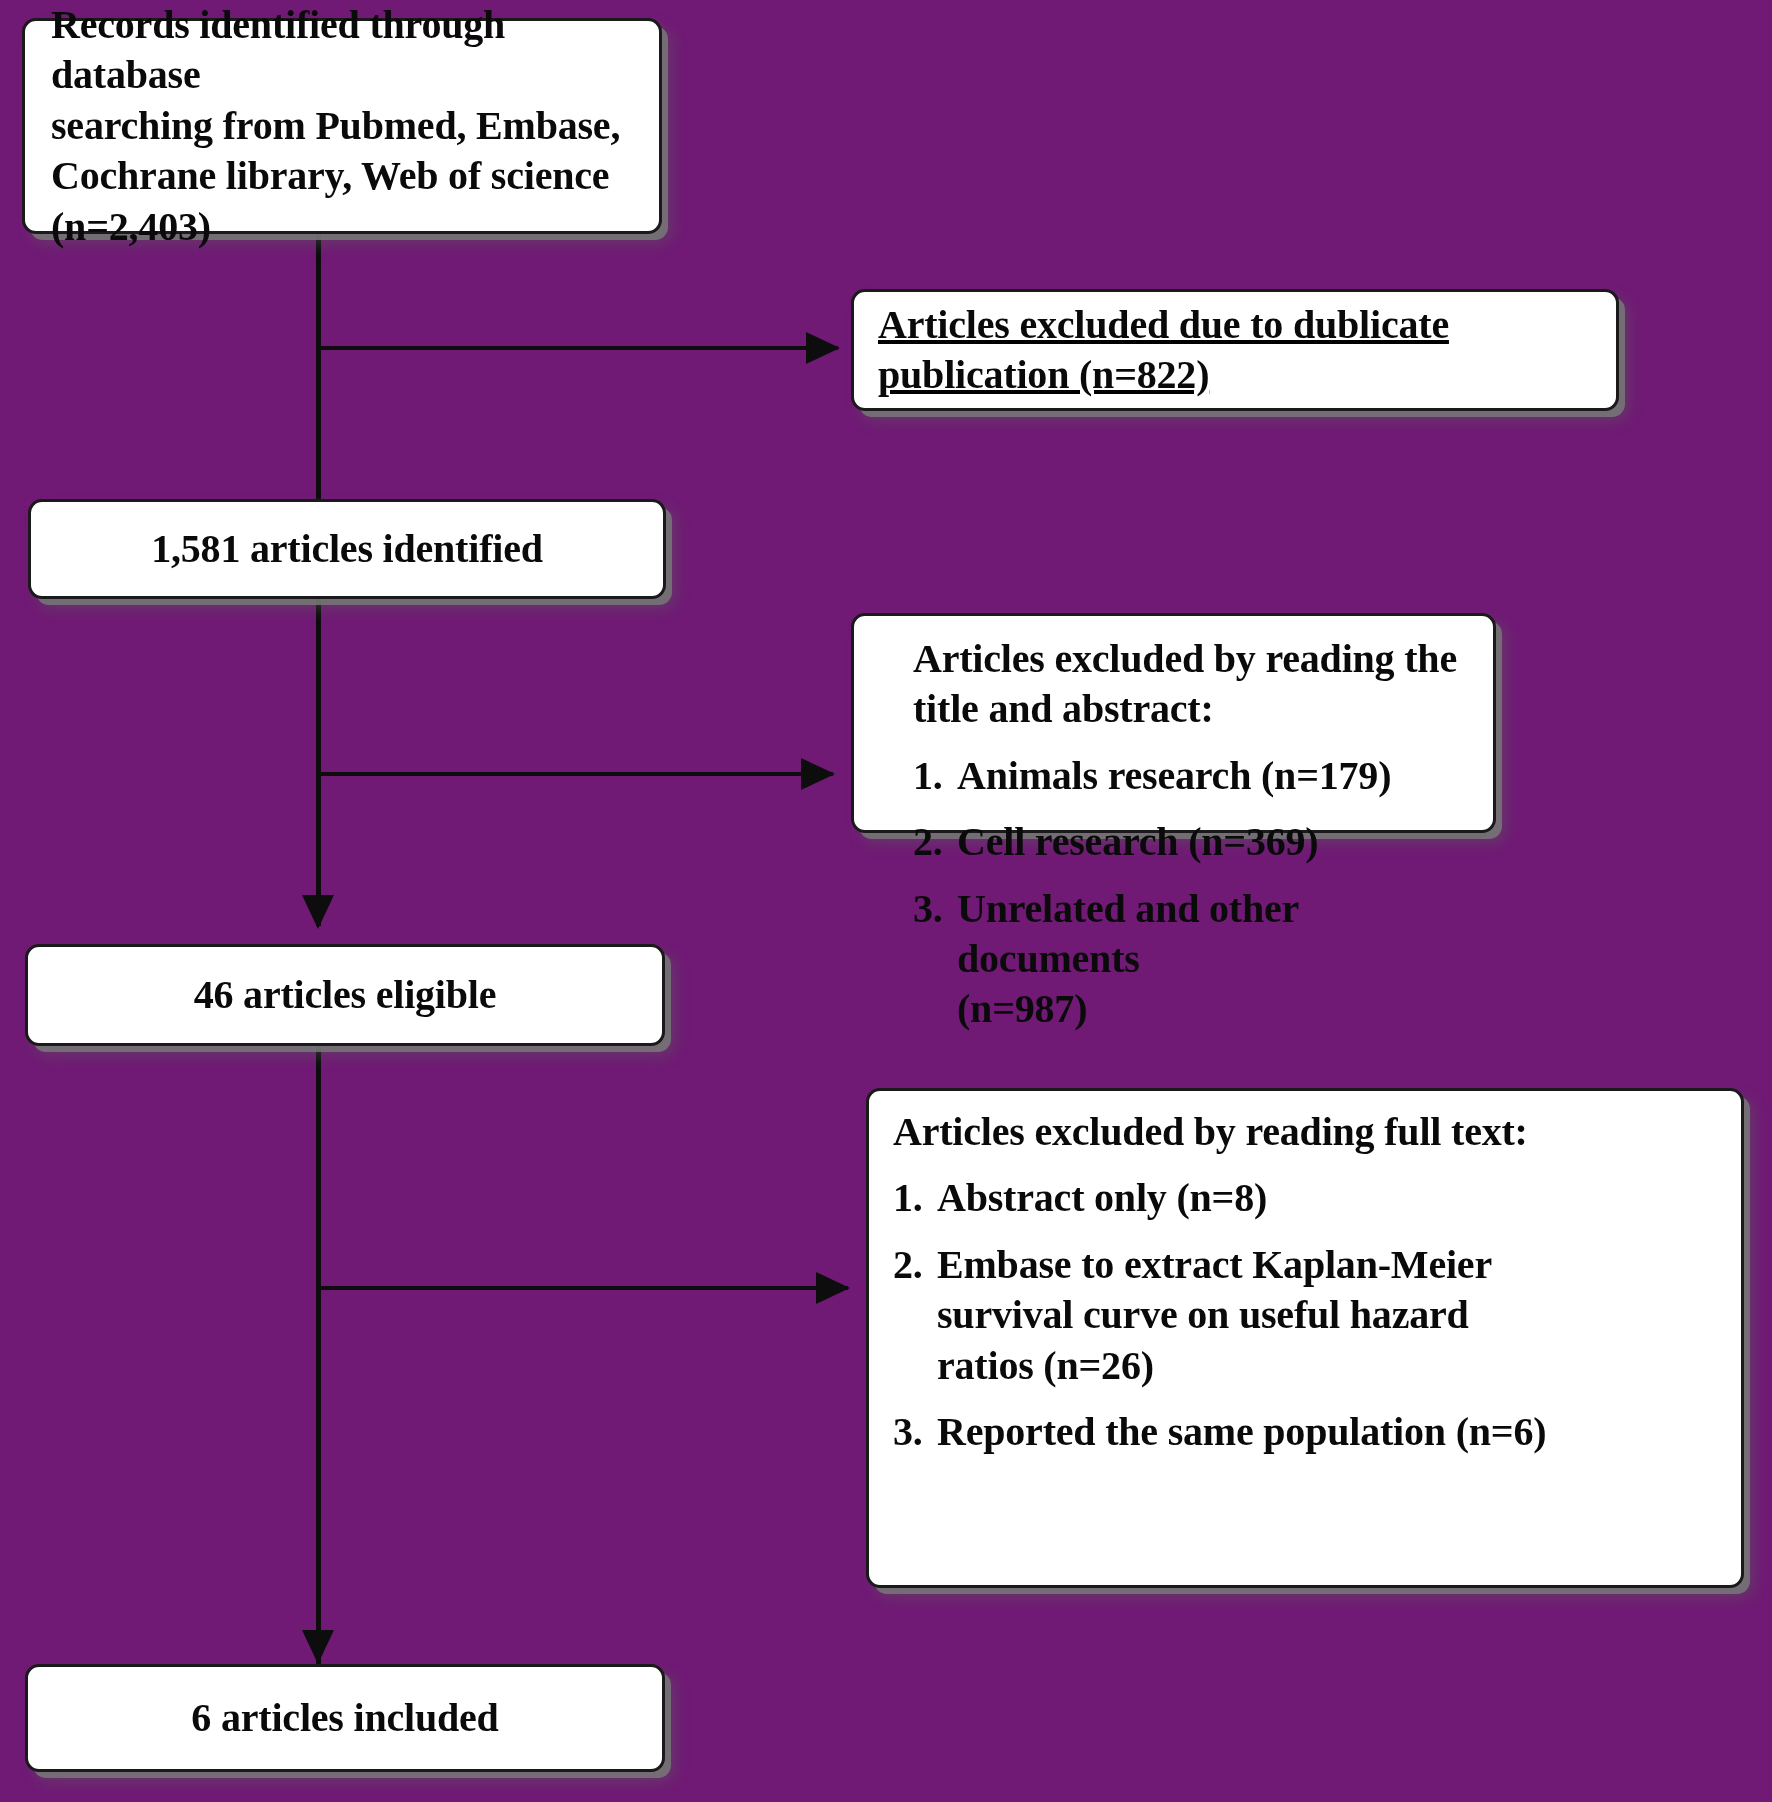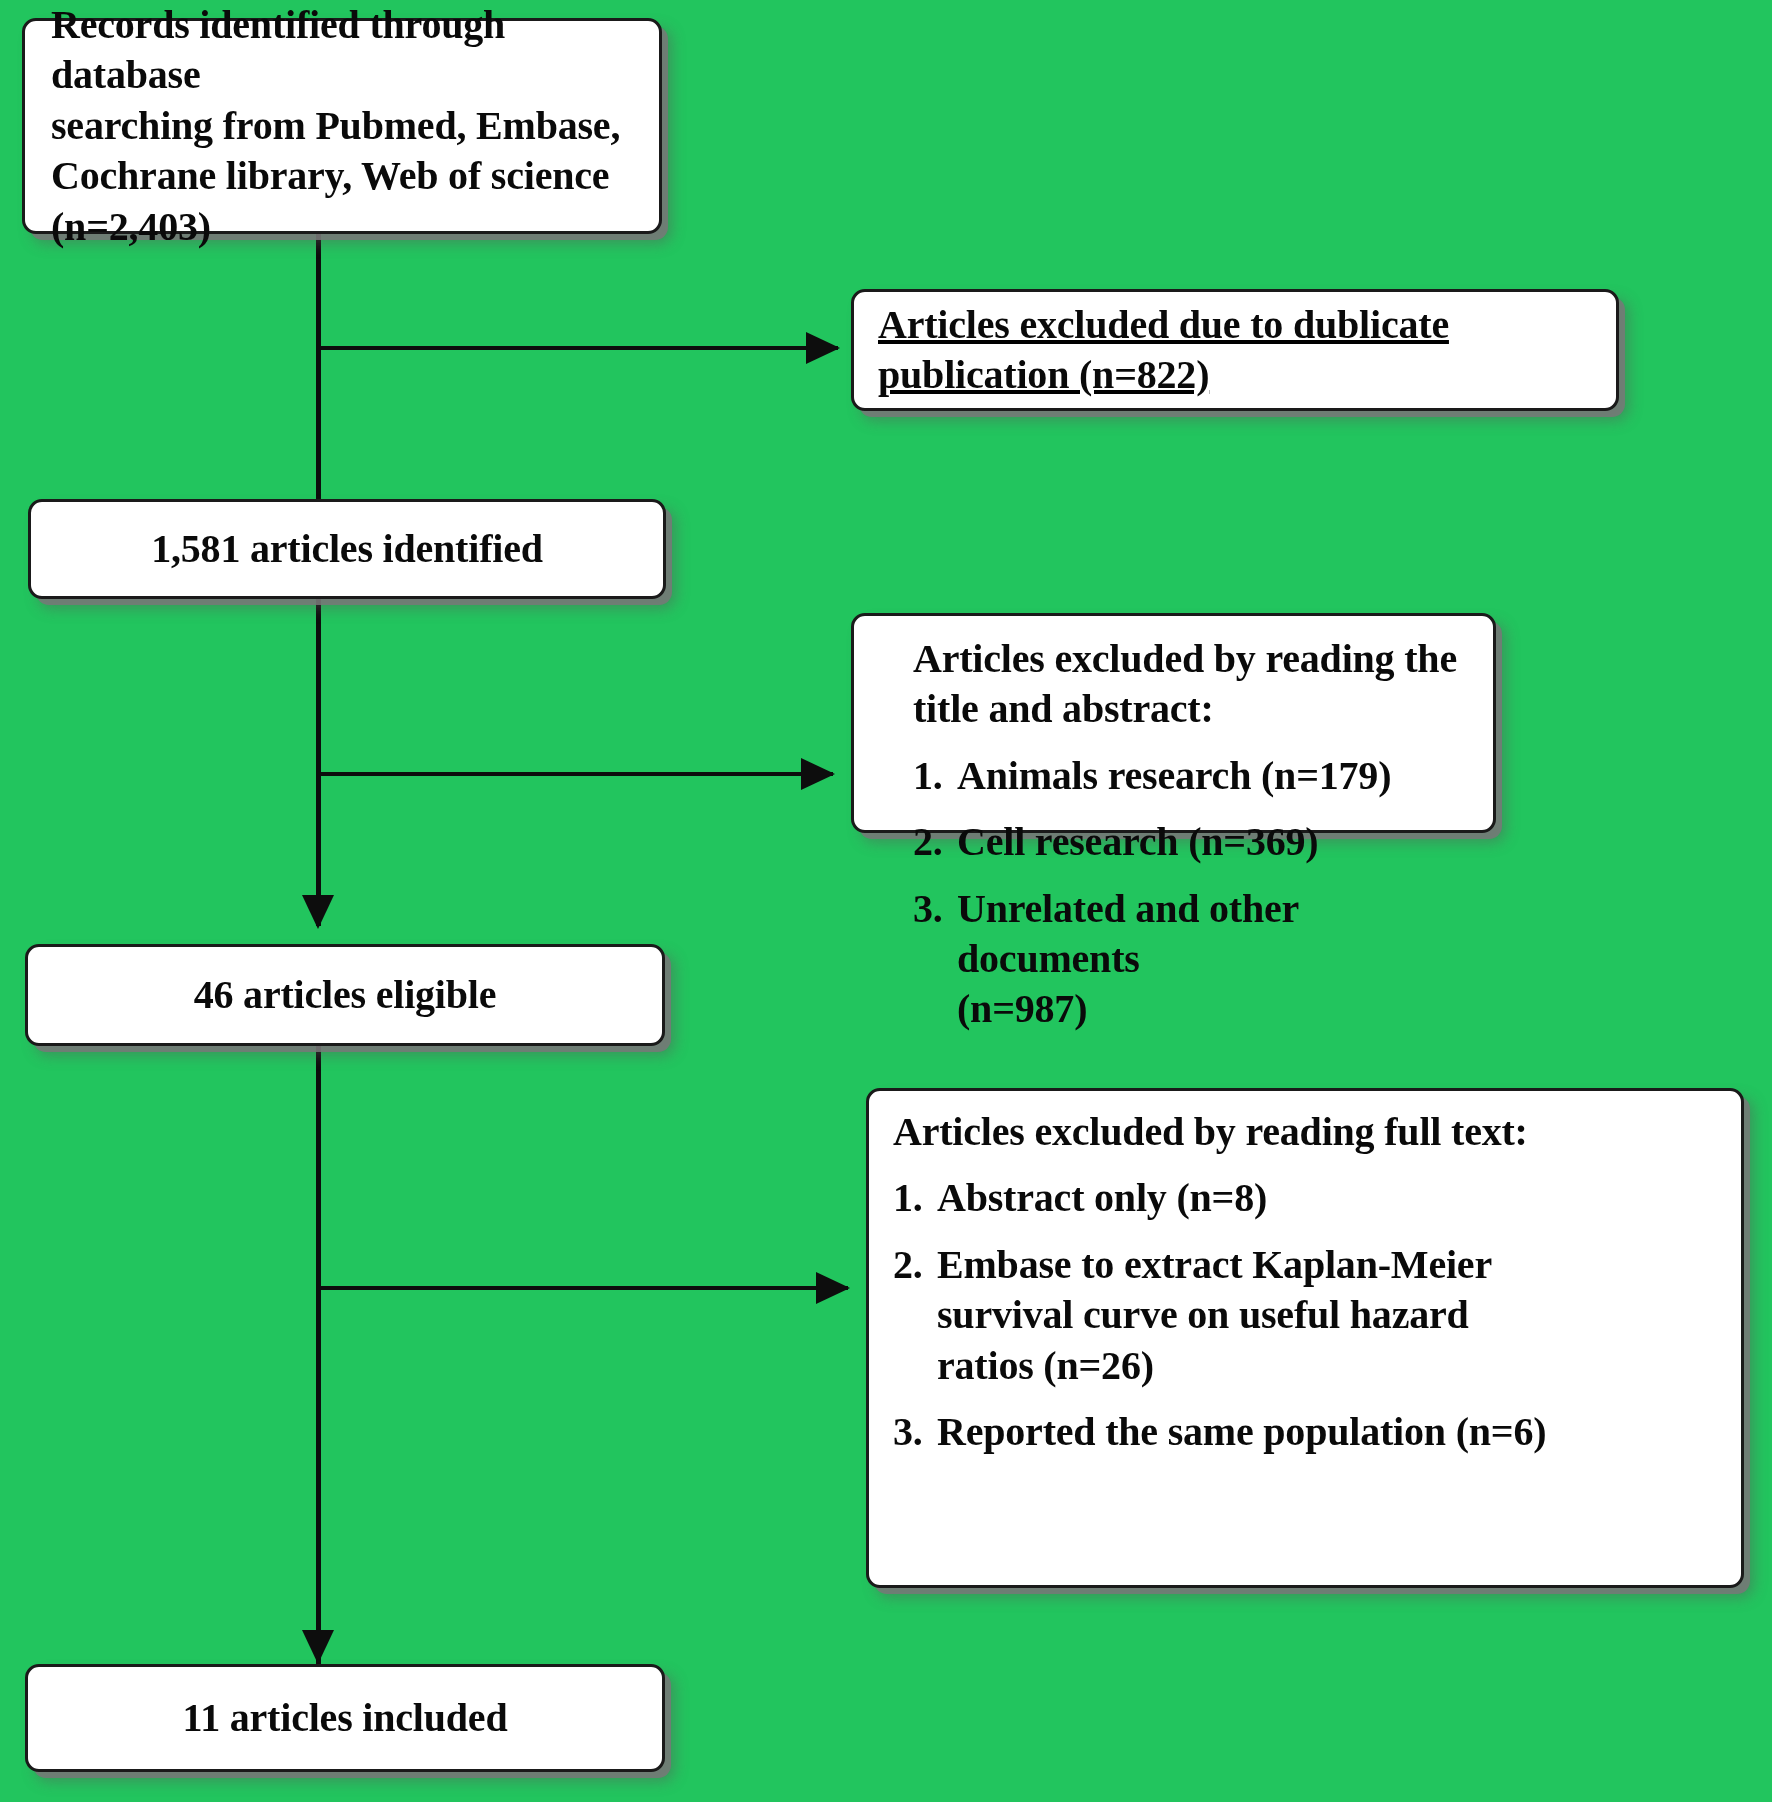--- a/index.html
+++ b/index.html
@@ -7,21 +7,21 @@
     padding: 0;
     background: #ffffff;
   }
   body {
     font-family: "Liberation Serif", "DejaVu Serif", serif;
   }
   #stage {
     position: relative;
     width: 1772px;
     height: 1802px;
-    background: #22c55e;
+    background: #701a75;
     overflow: hidden;
   }
 
   
   .node {
     position: absolute;
     box-sizing: border-box;
     background: #ffffff;
     border: 3px solid #1a1a1a;
     border-radius: 14px;
@@ -140,21 +140,21 @@
 
   <div class="node left" style="left:28px; top:499px; width:638px; height:100px;">
     <div class="txt">1,581 articles identified</div>
   </div>
 
   <div class="node left" style="left:25px; top:944px; width:640px; height:102px;">
     <div class="txt">46 articles eligible</div>
   </div>
 
   <div class="node left" style="left:25px; top:1664px; width:640px; height:108px;">
-    <div class="txt">11 articles included</div>
+    <div class="txt">6 articles included</div>
   </div>
 
   <div class="node right" style="left:851px; top:289px; width:768px; height:122px;text-decoration:underline;">
     <div class="txt">
       <div>Articles excluded due to dublicate</div>
       <div>publication (n=822)</div>
     </div>
   </div>
 
   <div class="node right" style="left:851px; top:613px; width:645px; height:220px; justify-content:flex-start; padding-top:18px;padding-left:35px;">

